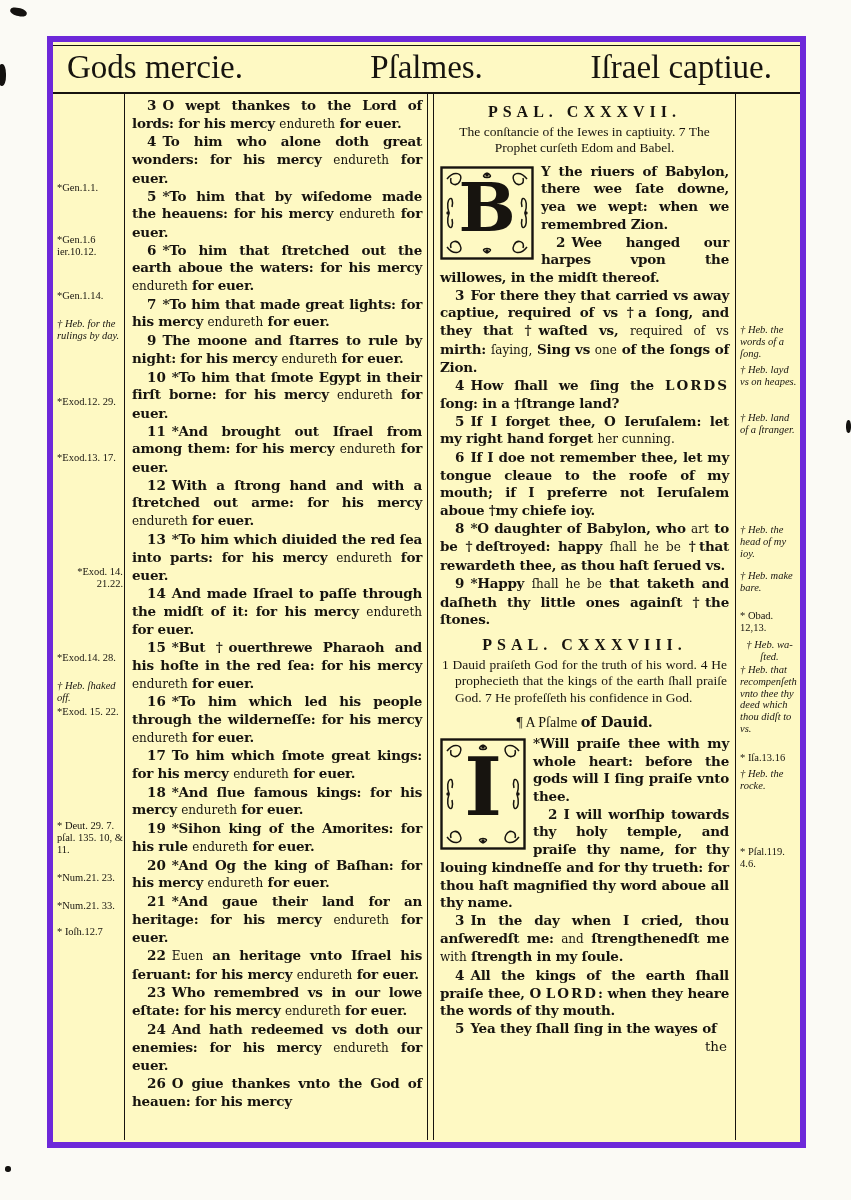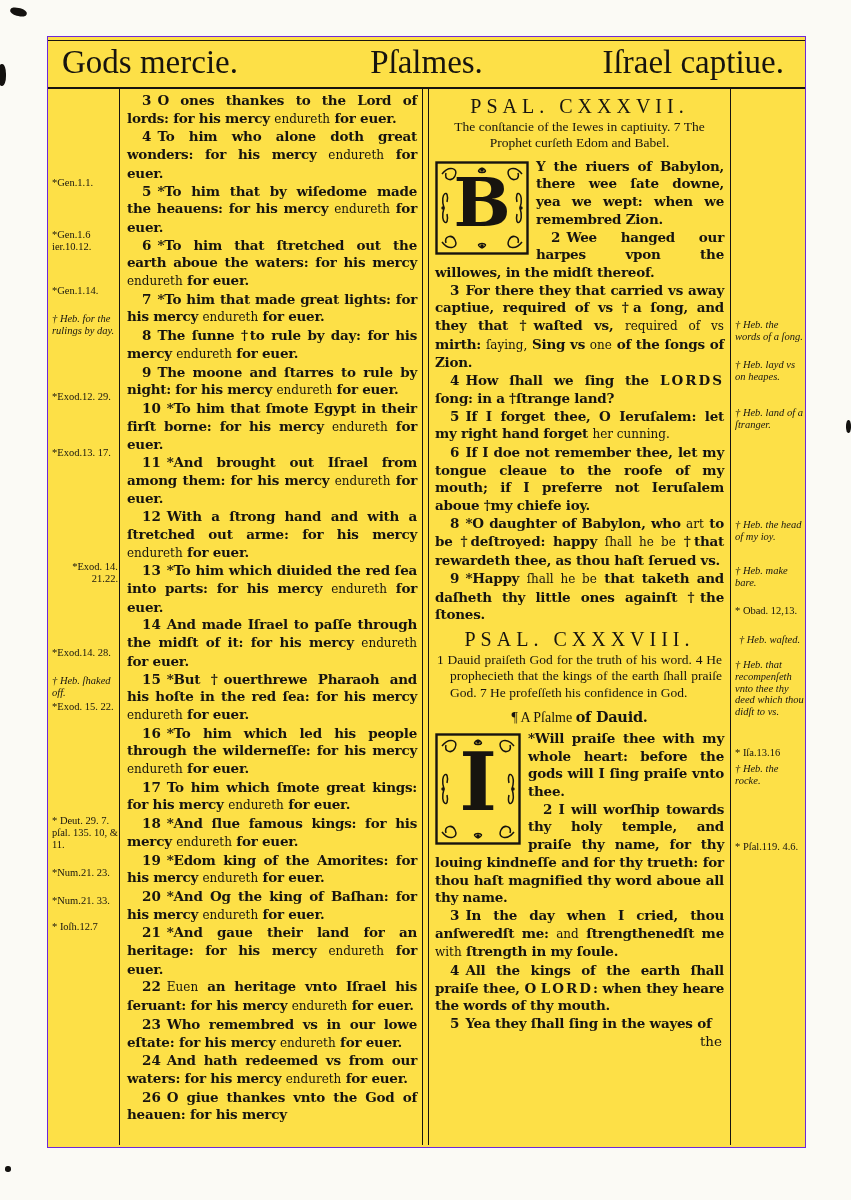--- a/index.html
+++ b/index.html
@@ -10,54 +10,54 @@
     overflow:hidden;
   }
   .speck{position:absolute;background:#141210;border-radius:45%;}
   #speck1{left:10px;top:8px;width:17px;height:8px;transform:rotate(15deg);}
   #speck2{left:-2px;top:64px;width:8px;height:22px;}
   #speck3{left:5px;top:1166px;width:6px;height:6px;}
   #speck4{right:0px;top:420px;width:5px;height:13px;}
 
   .frame{
     position:absolute;left:47px;top:36px;width:759px;height:1112px;
-    border:1px solid #6d28d9;background:#fde047;box-sizing:border-box;
+    border:6px solid #6d28d9;background:#fef9c3;box-sizing:border-box;
   }
   .frame::before{ 
     content:"";position:absolute;left:0;right:0;top:3px;
     border-top:1.4px solid #17140f;
   }
   .header{
     position:relative;height:52px;border-bottom:2px solid #17140f;
     font-family:"Liberation Serif",serif;font-size:33px;
     display:flex;align-items:center;padding:0 12px;box-sizing:border-box;
   }
   .header .h-left{position:absolute;left:14px;}
   .header .h-center{position:absolute;left:50%;transform:translateX(-50%);}
-  .header .h-right{position:absolute;right:21px;}
+  .header .h-right{position:absolute;right:28px;}
 
   .content{display:flex;height:calc(100% - 54px);}
   .lmargin{width:72px;border-right:1.8px solid #17140f;position:relative;box-sizing:border-box;}
   .lcol{width:302px;padding:3px 5px 0 7px;box-sizing:border-box;overflow:hidden;}
   .gutter{width:5px;border-left:1.8px solid #17140f;border-right:1.8px solid #17140f;box-sizing:content-box;}
   .rcol{width:301px;padding:2px 6px 0 6px;box-sizing:border-box;overflow:hidden;}
   .rmargin{flex:1;border-left:1.8px solid #17140f;position:relative;box-sizing:border-box;}
 
   .text-flow{font-size:13.5px;line-height:17.7px;}
   .verse{margin:0;text-align:justify;text-indent:15px;}
   .verse.noindent{text-indent:0;}
   .vnum{font-weight:700;padding-right:6px;letter-spacing:0;}
   .s-bl{font-weight:700;letter-spacing:-0.25px;}
   .s-ro{font-weight:400;font-size:12px;letter-spacing:0;}
   .s-sc{font-weight:700;letter-spacing:2px;}
   .s-ar{font-family:"Liberation Serif",serif;font-weight:400;letter-spacing:0;}
 
   .heading{
-    font-family:"Liberation Serif",serif;font-weight:400;
-    font-size:20px;letter-spacing:5px;text-align:center;
+    font-family:"Liberation Serif",serif;font-weight:700;
+    font-size:16px;letter-spacing:5px;text-align:center;
     margin:7px 0 3px;white-space:nowrap;
   }
   .argument{font-family:"Liberation Serif",serif;font-size:13.5px;line-height:16.5px;margin:0 2px 6px;}
   .argument.center{text-align:center;}
   .argument.justify{text-align:justify;padding-left:13px;text-indent:-13px;}
   .subtitle{text-align:center;margin:7px 0 3px;font-size:14.5px;}
   .subtitle .s-ar{font-size:14px;}
   .initial{float:left;margin:3px 7px 1px 0;}
   .catchword{margin:0;text-align:right;font-weight:400;padding-right:2px;}
 
@@ -90,42 +90,41 @@
         <div class="note ref" style="top: 472px; text-align: right;">*Exod. 14. 21.22.</div>
         <div class="note ref" style="top: 558px;">*Exod.14. 28.</div>
         <div class="note heb" style="top: 586px;">† Heb. ſhaked off.</div>
         <div class="note ref" style="top: 612px;">*Exod. 15. 22.</div>
         <div class="note ref" style="top: 726px;">* Deut. 29. 7. pſal. 135. 10, &amp; 11.</div>
         <div class="note ref" style="top: 778px;">*Num.21. 23.</div>
         <div class="note ref" style="top: 806px;">*Num.21. 33.</div>
         <div class="note ref" style="top: 832px;">* Ioſh.12.7</div>
       </div>
     <div class="lcol text-flow" id="left-column">
-        <p class="verse"><span class="vnum">3</span><span class="s-bl">O ones thankes to the Lord of lords: for his mercy </span><span class="s-ro">endureth</span><span class="s-bl"> for euer.</span></p>
+        <p class="verse"><span class="vnum">3</span><span class="s-bl">O wept thankes to the Lord of lords: for his mercy </span><span class="s-ro">endureth</span><span class="s-bl"> for euer.</span></p>
         <p class="verse"><span class="vnum">4</span><span class="s-bl">To him who alone doth great wonders: for his mercy </span><span class="s-ro">endureth</span><span class="s-bl"> for euer.</span></p>
         <p class="verse"><span class="vnum">5</span><span class="s-bl">*To him that by wiſedome made the heauens: for his mercy </span><span class="s-ro">endureth</span><span class="s-bl"> for euer.</span></p>
         <p class="verse"><span class="vnum">6</span><span class="s-bl">*To him that ſtretched out the earth aboue the waters: for his mercy </span><span class="s-ro">endureth</span><span class="s-bl"> for euer.</span></p>
         <p class="verse"><span class="vnum">7</span><span class="s-bl">*To him that made great lights: for his mercy </span><span class="s-ro">endureth</span><span class="s-bl"> for euer.</span></p>
-        <p class="verse"><span class="vnum">8</span><span class="s-bl">The ſunne †to rule by day: for his mercy </span><span class="s-ro">endureth</span><span class="s-bl"> for euer.</span></p>
         <p class="verse"><span class="vnum">9</span><span class="s-bl">The moone and ſtarres to rule by night: for his mercy </span><span class="s-ro">endureth</span><span class="s-bl"> for euer.</span></p>
         <p class="verse"><span class="vnum">10</span><span class="s-bl">*To him that ſmote Egypt in their firſt borne: for his mercy </span><span class="s-ro">endureth</span><span class="s-bl"> for euer.</span></p>
         <p class="verse"><span class="vnum">11</span><span class="s-bl">*And brought out Iſrael from among them: for his mercy </span><span class="s-ro">endureth</span><span class="s-bl"> for euer.</span></p>
         <p class="verse"><span class="vnum">12</span><span class="s-bl">With a ſtrong hand and with a ſtretched out arme: for his mercy </span><span class="s-ro">endureth</span><span class="s-bl"> for euer.</span></p>
         <p class="verse"><span class="vnum">13</span><span class="s-bl">*To him which diuided the red ſea into parts: for his mercy </span><span class="s-ro">endureth</span><span class="s-bl"> for euer.</span></p>
         <p class="verse"><span class="vnum">14</span><span class="s-bl">And made Iſrael to paſſe through the midſt of it: for his mercy </span><span class="s-ro">endureth</span><span class="s-bl"> for euer.</span></p>
         <p class="verse"><span class="vnum">15</span><span class="s-bl">*But †ouerthrewe Pharaoh and his hoſte in the red ſea: for his mercy </span><span class="s-ro">endureth</span><span class="s-bl"> for euer.</span></p>
         <p class="verse"><span class="vnum">16</span><span class="s-bl">*To him which led his people through the wilderneſſe: for his mercy </span><span class="s-ro">endureth</span><span class="s-bl"> for euer.</span></p>
         <p class="verse"><span class="vnum">17</span><span class="s-bl">To him which ſmote great kings: for his mercy </span><span class="s-ro">endureth</span><span class="s-bl"> for euer.</span></p>
         <p class="verse"><span class="vnum">18</span><span class="s-bl">*And ſlue famous kings: for his mercy </span><span class="s-ro">endureth</span><span class="s-bl"> for euer.</span></p>
-        <p class="verse"><span class="vnum">19</span><span class="s-bl">*Edom king of the Amorites: for his mercy </span><span class="s-ro">endureth</span><span class="s-bl"> for euer.</span></p>
+        <p class="verse"><span class="vnum">19</span><span class="s-bl">*Sihon king of the Amorites: for his rule </span><span class="s-ro">endureth</span><span class="s-bl"> for euer.</span></p>
         <p class="verse"><span class="vnum">20</span><span class="s-bl">*And Og the king of Baſhan: for his mercy </span><span class="s-ro">endureth</span><span class="s-bl"> for euer.</span></p>
         <p class="verse"><span class="vnum">21</span><span class="s-bl">*And gaue their land for an heritage: for his mercy </span><span class="s-ro">endureth</span><span class="s-bl"> for euer.</span></p>
         <p class="verse"><span class="vnum">22</span><span class="s-ro">Euen</span><span class="s-bl"> an heritage vnto Iſrael his ſeruant: for his mercy </span><span class="s-ro">endureth</span><span class="s-bl"> for euer.</span></p>
         <p class="verse"><span class="vnum">23</span><span class="s-bl">Who remembred vs in our lowe eſtate: for his mercy </span><span class="s-ro">endureth</span><span class="s-bl"> for euer.</span></p>
-        <p class="verse"><span class="vnum">24</span><span class="s-bl">And hath redeemed vs from our waters: for his mercy </span><span class="s-ro">endureth</span><span class="s-bl"> for euer.</span></p>
+        <p class="verse"><span class="vnum">24</span><span class="s-bl">And hath redeemed vs doth our enemies: for his mercy </span><span class="s-ro">endureth</span><span class="s-bl"> for euer.</span></p>
         <p class="verse"><span class="vnum">26</span><span class="s-bl">O giue thankes vnto the God of heauen: for his mercy </span></p>
       </div>
     <div class="gutter"></div>
     <div class="rcol text-flow" id="right-column">
         <div class="heading">PSAL. CXXXVII.</div>
         <p class="argument center"><span class="s-ar">The conſtancie of the Iewes in captiuity.  7 The Prophet curſeth Edom and Babel.</span></p>
         <span class="initial"><svg xmlns="http://www.w3.org/2000/svg" width="94" height="94" viewBox="0 0 94 94">
             <rect x="1.5" y="1.5" width="91" height="91" fill="none" stroke="#17140f" stroke-width="2.4"></rect>
             <g fill="none" stroke="#17140f" stroke-width="1.5">
               <path d="M7,13 C14,4 24,7 20,15 C17,21 9,19 11,12"></path>

